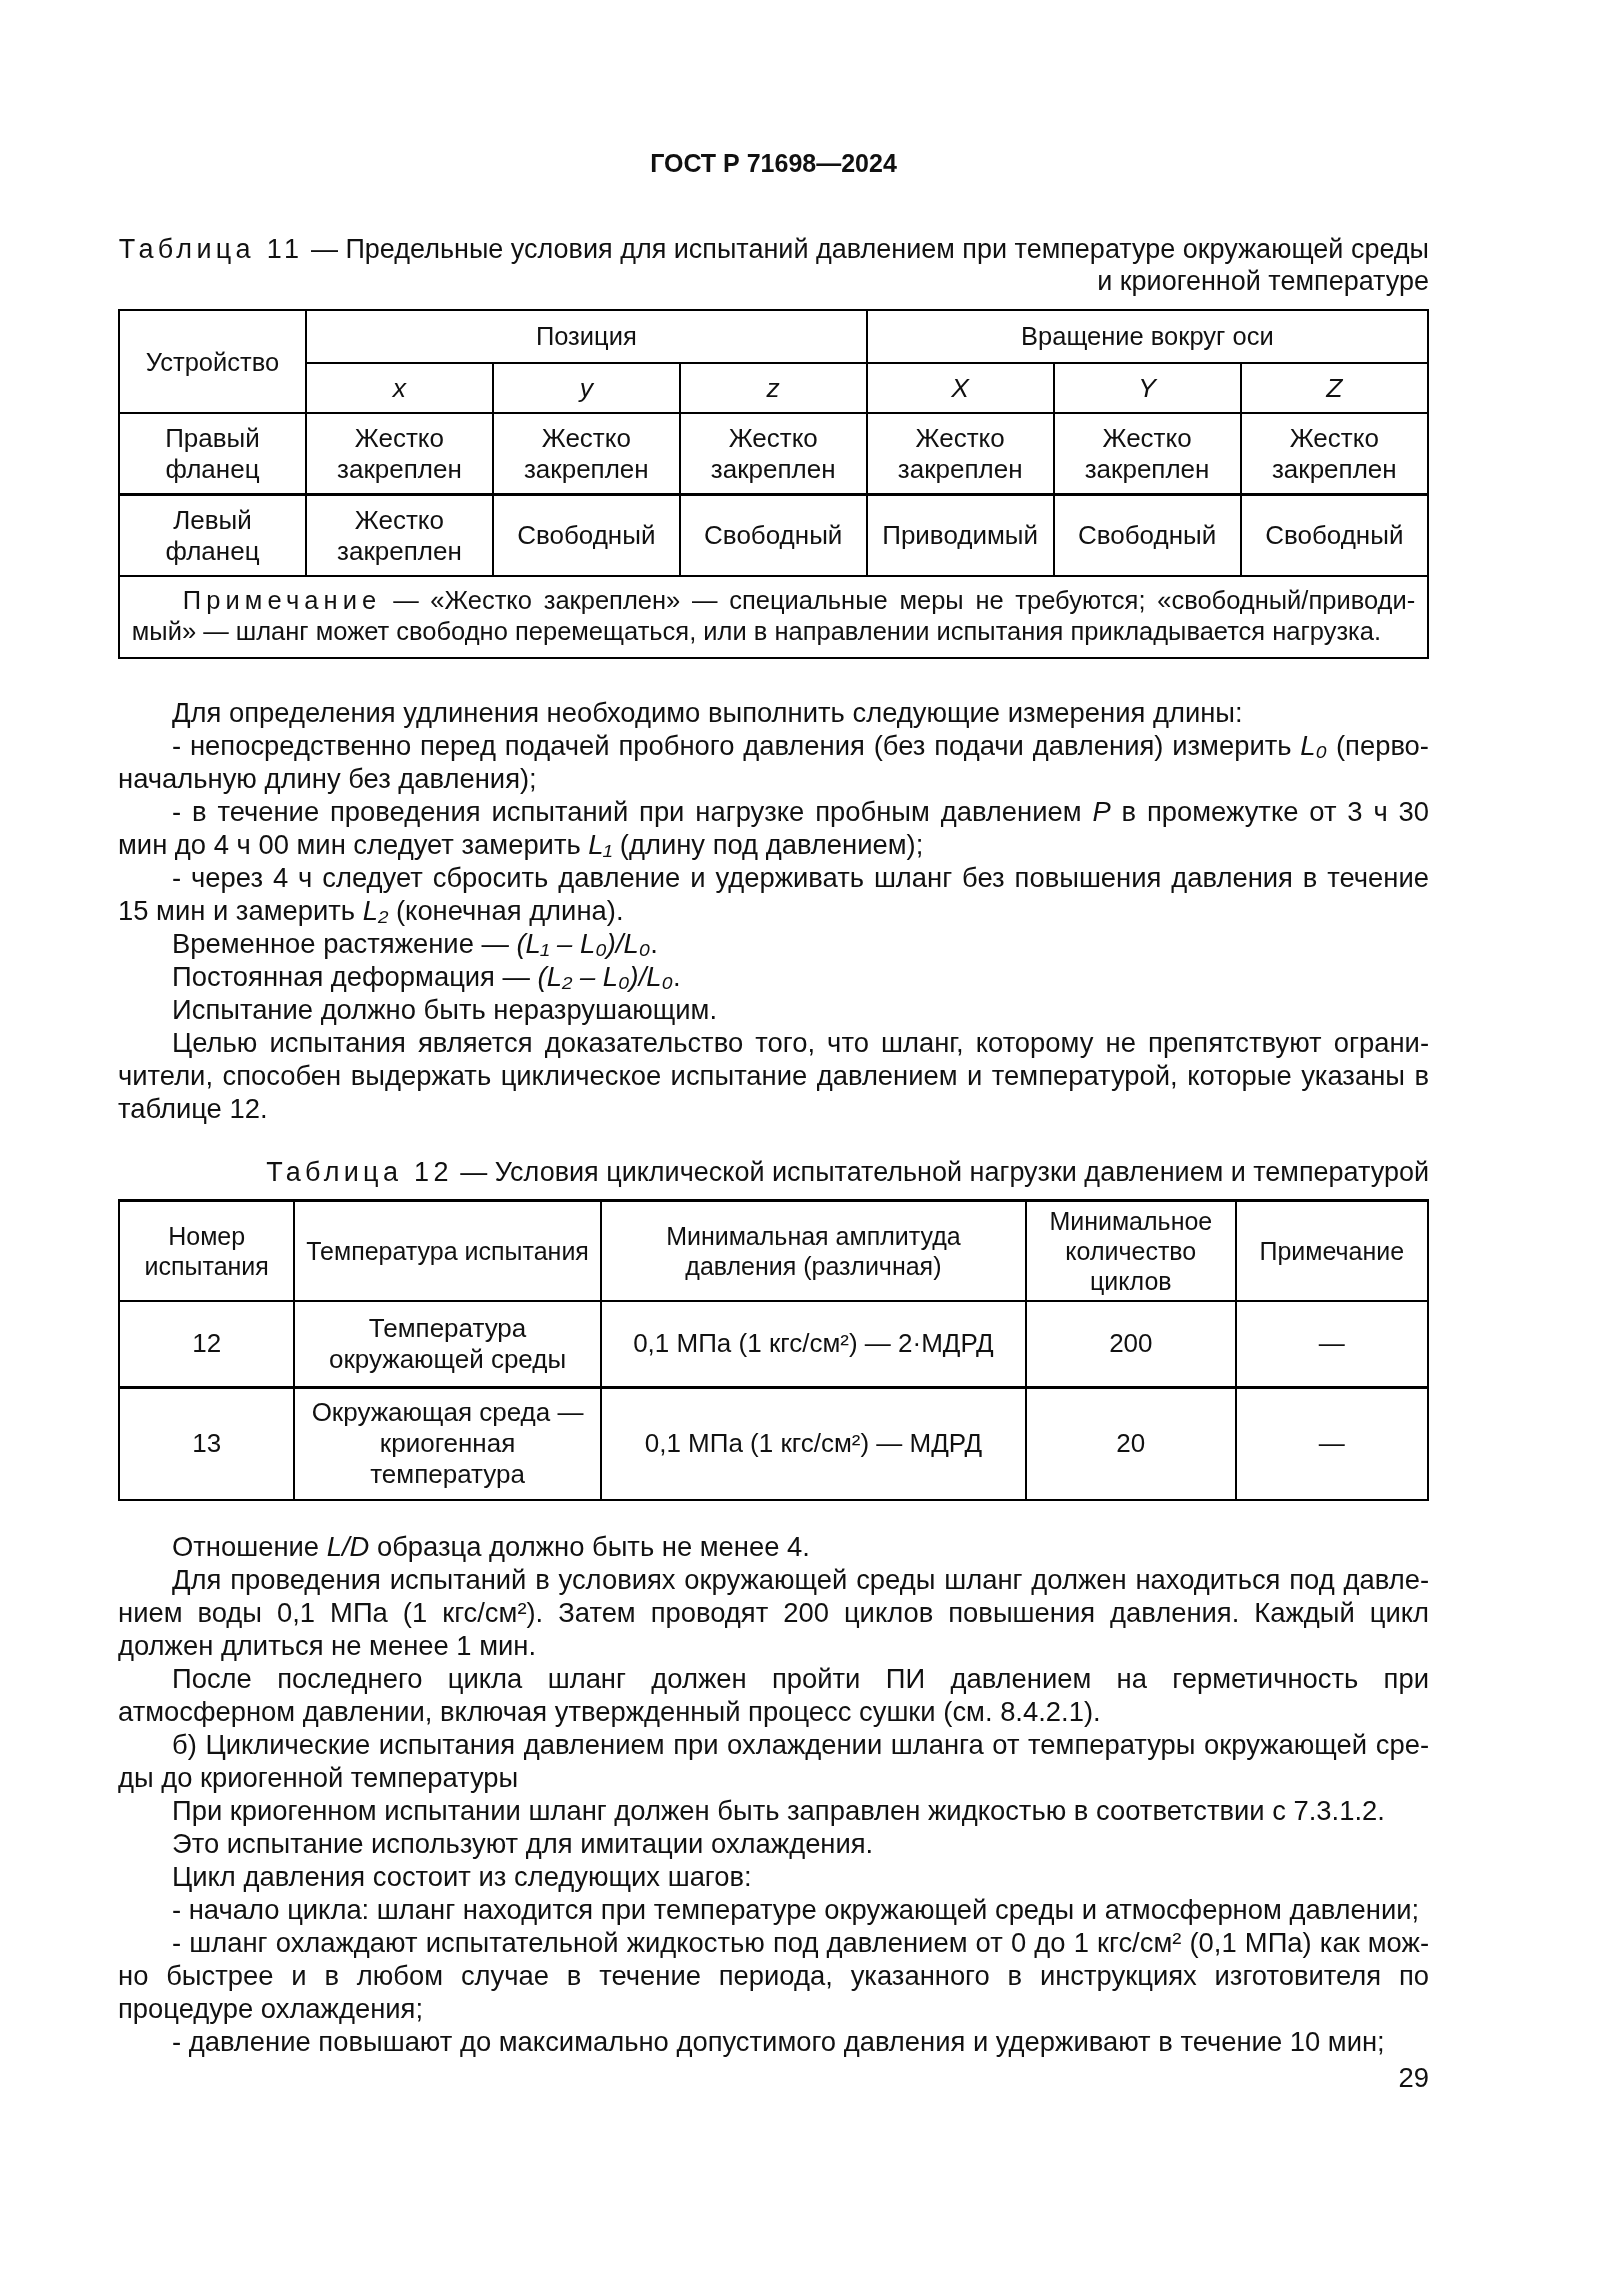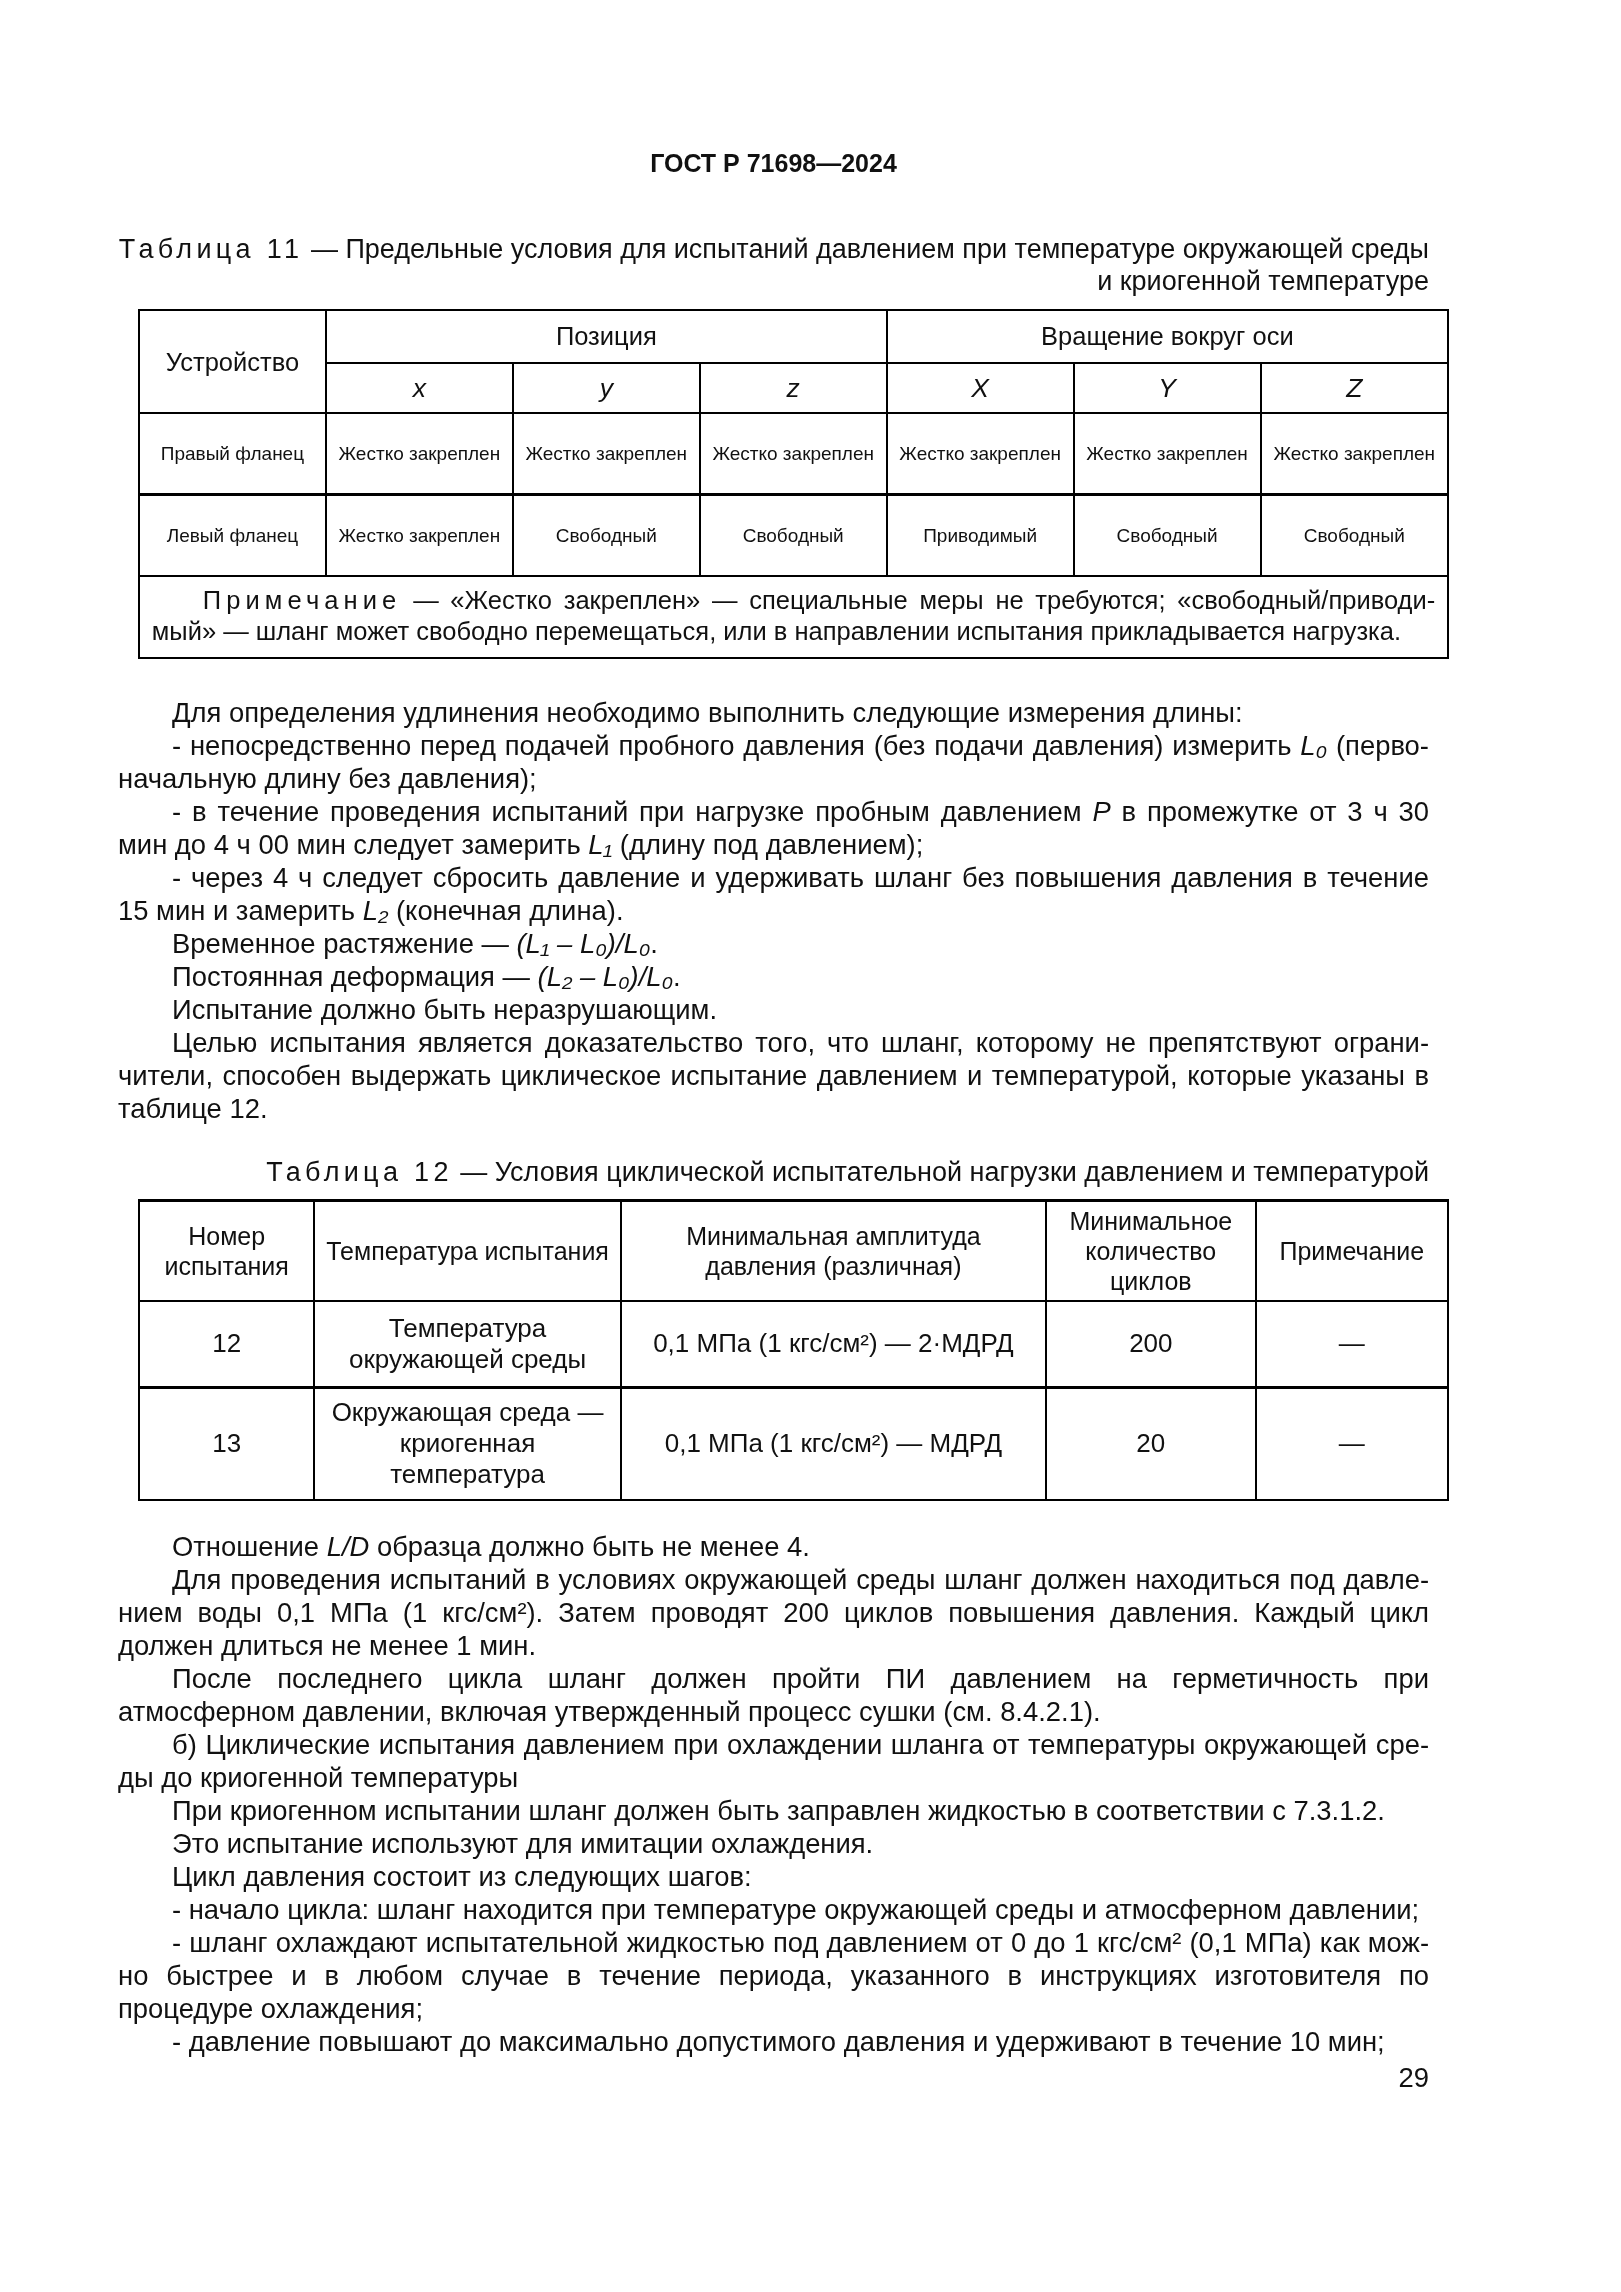--- a/index.html
+++ b/index.html
@@ -23,34 +23,34 @@
   }
   .tcaption {
     font-size: 27px;
     line-height: 32px;
     margin: 0 0 11.8px 0;
     text-align: right;
   }
   .spaced { letter-spacing: 0.16em; }
   .note-spaced { letter-spacing: 0.2em; }
 
-  table { width: 100%; border-collapse: collapse; table-layout: fixed; margin-left: 20px; }
+  table { width: 100%; border-collapse: collapse; table-layout: fixed; }
   table.t11 { border: 2.9px solid #000; }
   table.t12 { border: 2.9px solid #000; border-top-width: 3.9px; }
   .t11 th, .t11 td, .t12 th, .t12 td {
     border: 2px solid #000;
     padding: 3.9px 7.8px;
     text-align: center;
     vertical-align: middle;
     font-weight: normal;
   }
   .t11 th { font-size: 25.5px; line-height: 30px; }
   .t11 tr.group-row th { height: 43px; border-bottom-width: 2.9px; }
   .t11 tr.axes-row th { height: 41px; border-bottom-width: 2.9px; font-size: 26.5px; }
-  .t11 td { font-size: 19px; line-height: 31px; height: 71px; }
+  .t11 td { font-size: 26px; line-height: 31px; height: 71px; }
   .t11 tr.body-row-1 td { border-bottom-width: 3.9px; }
   .t11 td.note-cell {
     text-align: justify;
     text-indent: 51px;
     font-size: 25.5px;
     line-height: 31px;
     height: auto;
     padding: 7.8px 11.8px 9.8px 11.8px;
     border-top-width: 2.9px;
   }

